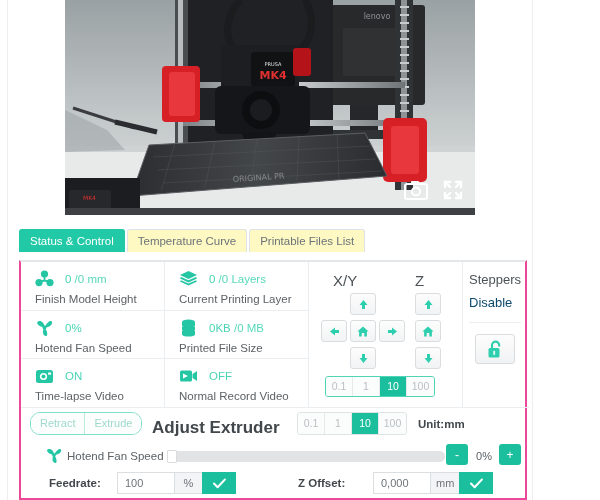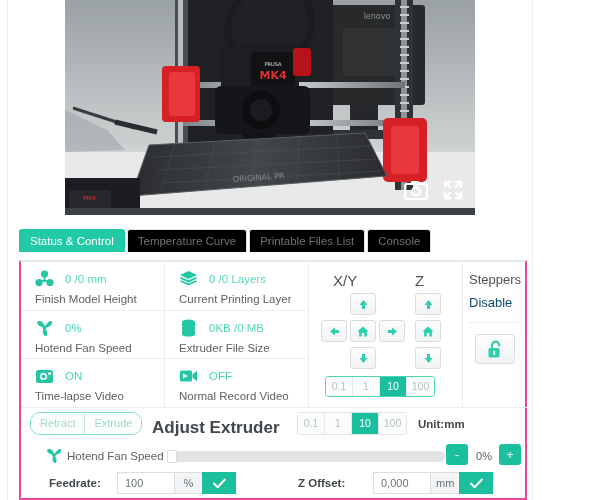--- a/index.html
+++ b/index.html
@@ -31,21 +31,21 @@
     position:absolute; right:10px; bottom:13px; width:24px; height:24px;
     display:flex; align-items:center; justify-content:center;
   }
 
   
   .tabs { position:absolute; left:19px; top:229px; height:23px; display:flex; align-items:flex-end; }
   .tab {
     height:23px; line-height:22px; padding:0 10px;
     font-size:11.5px; color:#6b7378;
     border:1px solid #dfe3e6; border-bottom:none;
-    background:#000000; border-radius:3px 3px 0 0;
+    background:#fef9c3; border-radius:3px 3px 0 0;
     margin-right:2px; white-space:nowrap;
   }
   .tab.active { background:#21c9a6; border-color:#21c9a6; color:#fff; }
 
   
   .panel {
     position:absolute; left:19px; top:260px; width:508px; height:240px;
     border:2px solid #ec4899; border-top-color:#e4e7ea; background:#fff;
   }
 
@@ -277,21 +277,20 @@
             <path d="M18.5 18.5 L14 14"></path>
         </g>
       </svg>
     </div>
   </div>
 
   <div class="tabs">
     <div class="tab active">Status &amp; Control</div>
     <div class="tab">Temperature Curve</div>
     <div class="tab">Printable Files List</div>
-    <div class="tab">Console</div>
   </div>
 
   <div class="panel">
 
     <div class="status-grid">
       <div class="vline" style="left:143px;top:0;height:145px;"></div>
       <div class="hline" style="top:48px;width:287px;"></div>
       <div class="hline" style="top:96px;width:287px;"></div>
 
       <div class="scell" style="left:0;top:0;">
@@ -355,21 +354,21 @@
                   <ellipse cx="9.5" cy="6.2" rx="6.5" ry="2.4"></ellipse>
               <rect x="3" y="7.5" width="13" height="3.2"></rect>
                   <ellipse cx="9.5" cy="10.7" rx="6.5" ry="2.4"></ellipse>
               <rect x="3" y="12" width="13" height="3.2"></rect>
                   <ellipse cx="9.5" cy="15.2" rx="6.5" ry="2.4"></ellipse>
             </g>
               </svg>
           </span>
           <span class="val"><span>0KB</span> <span class="dim">/0 MB</span></span>
         </div>
-        <div class="lbl">Extruder File Size</div>
+        <div class="lbl">Printed File Size</div>
       </div>
 
       <div class="scell" style="left:0;top:97px;">
         <div class="row1">
           <span class="ico">
             <svg width="19" height="17" viewBox="0 0 19 17">
               <rect x="1" y="3" width="17" height="13" rx="2.5" fill="#24c6a4"></rect>
               <circle cx="8.5" cy="9.5" r="3.6" fill="#fff"></circle>
                 <circle cx="8.5" cy="9.5" r="2" fill="#24c6a4"></circle>
               <rect x="13" y="5.5" width="3.2" height="2.2" rx="0.6" fill="#fff"></rect>

